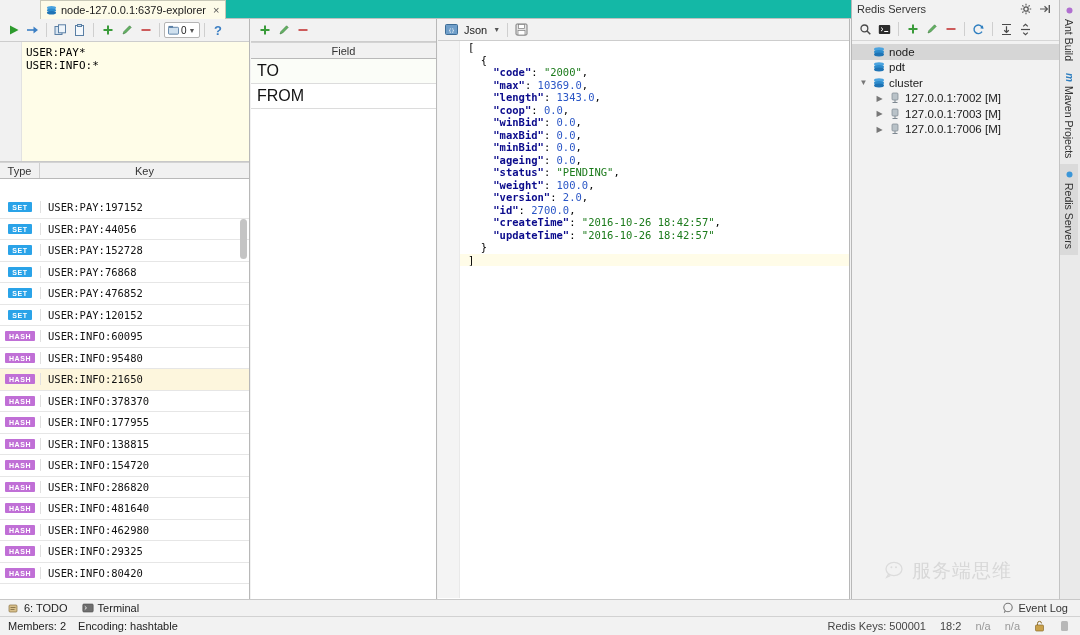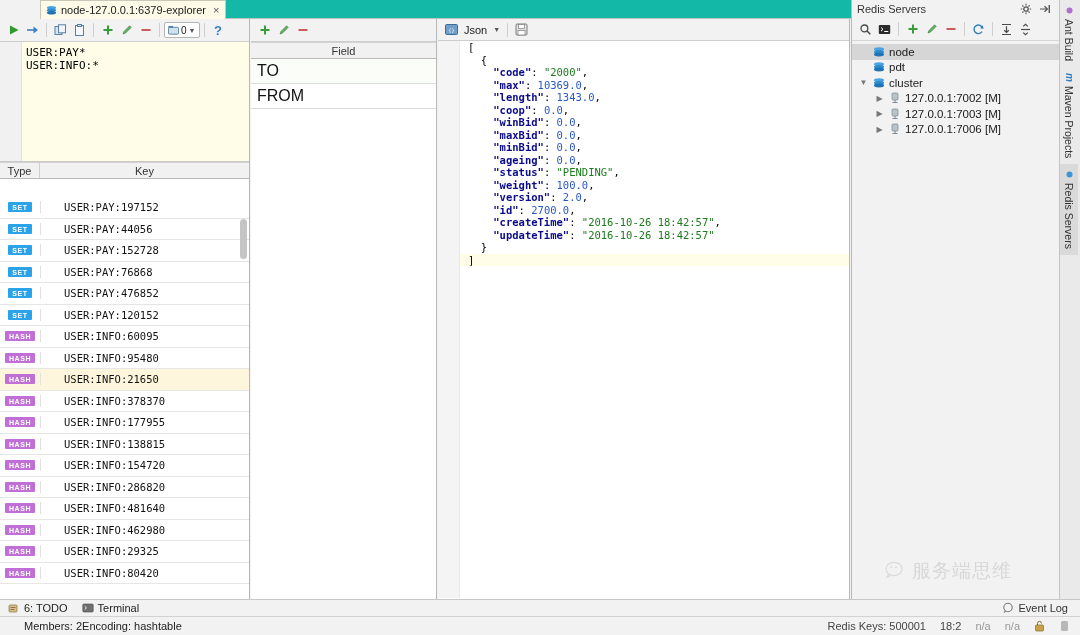--- a/index.html
+++ b/index.html
@@ -48,21 +48,21 @@
   .keyrows { position: absolute; left: 0; right: 0; top: 178px; bottom: 0;
              overflow: hidden; background: #fff; }
   .krow { display: flex; align-items: center; height: 21.5px;
           border-bottom: 1px solid #e6e6e6; }
   .krow.sel { background: #fdf6dd; }
   .ktype { width: 40px; display: flex; align-items: center; justify-content: center; }
   .badge { font-size: 7px; font-weight: bold; letter-spacing: .6px; color: #fff;
            padding: 2px 4px 1px; border-radius: 1px; line-height: 1; }
   .badge.set  { background: #2aa3e8; }
   .badge.hash { background: #c06fd6; }
-  .kname { flex: 1; padding-left: 23px; font-family: "DejaVu Sans Mono", monospace;
+  .kname { flex: 1; padding-left: 7px; font-family: "DejaVu Sans Mono", monospace;
            font-size: 10.5px; color: #111; border-left: 1px solid #e0e0e0; }
   .kscroll { position: absolute; right: 2px; top: 200px; width: 7px; height: 40px;
              background: #c4c4c4; border-radius: 4px; }
 
   
   .fieldpanel { position: absolute; left: 251px; top: 19px; width: 186px; height: 580px;
                 background: #fff; border-right: 1px solid #b8b8b8; }
   .fieldrow { height: 25px; display: flex; align-items: center; padding-left: 6px;
               border-bottom: 1px solid #dcdcdc; font-size: 16px; color: #111; }
   .fieldrow.tinted { background: #fbfdf8; }
@@ -112,21 +112,21 @@
                background: #f2f2f2; border-top: 1px solid #c8c8c8;
                display: flex; align-items: center; gap: 14px; padding-left: 8px; }
   .bitem { display: flex; align-items: center; gap: 4px; font-size: 11px; color: #222; }
   .eventlog { position: absolute; left: 851px; top: 599px; width: 229px; height: 17px;
               background: #f2f2f2; border-top: 1px solid #c8c8c8;
               display: flex; align-items: center; justify-content: flex-end;
               gap: 4px; padding-right: 12px; font-size: 11px; color: #333; }
   .statusbar { position: absolute; left: 0; top: 616px; width: 1080px; height: 19px;
                background: #f2f2f2; border-top: 1px solid #d2d2d2;
                display: flex; align-items: center; font-size: 11px; color: #222; }
-  .sleft { display: flex; padding-left: 24px; }
+  .sleft { display: flex; gap: 12px; padding-left: 8px; }
   .sright { margin-left: auto; display: flex; gap: 14px; align-items: center;
             padding-right: 10px; color: #444; }
   .dim { color: #999; }
 
   
   .wm { position: absolute; left: 885px; top: 558px; display: flex; align-items: center;
         gap: 5px; color: #d8d8d8; font-size: 19px; letter-spacing: 1px;
         font-family: "DejaVu Sans", sans-serif; pointer-events: none; }
 
   svg { display: block; }

